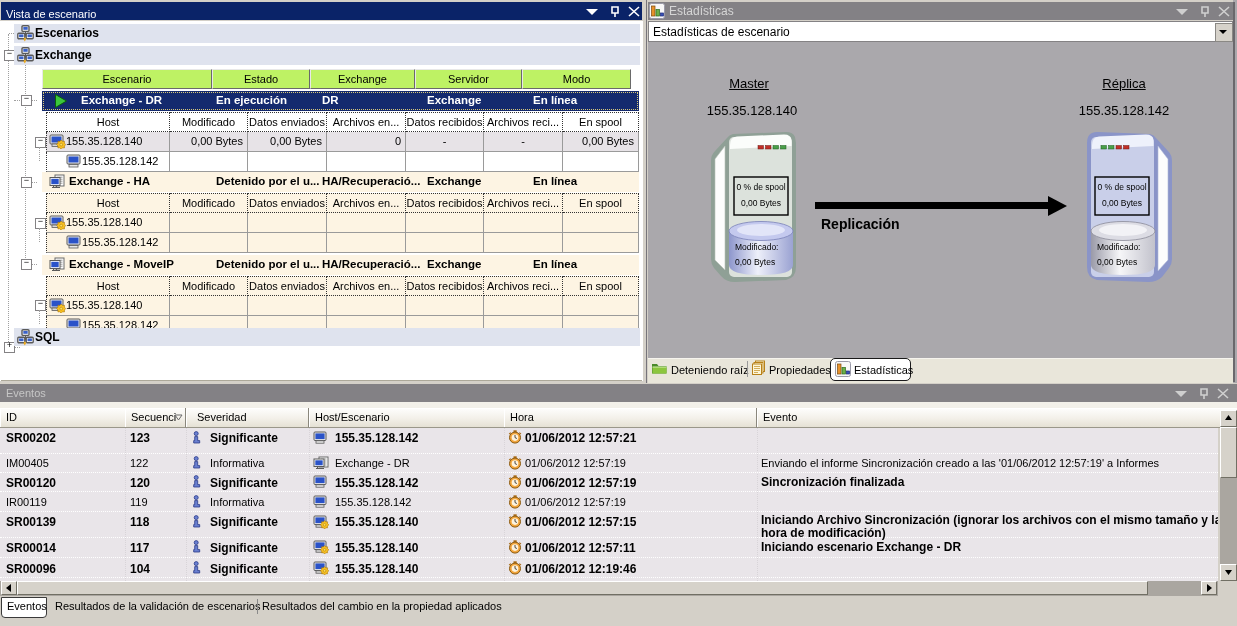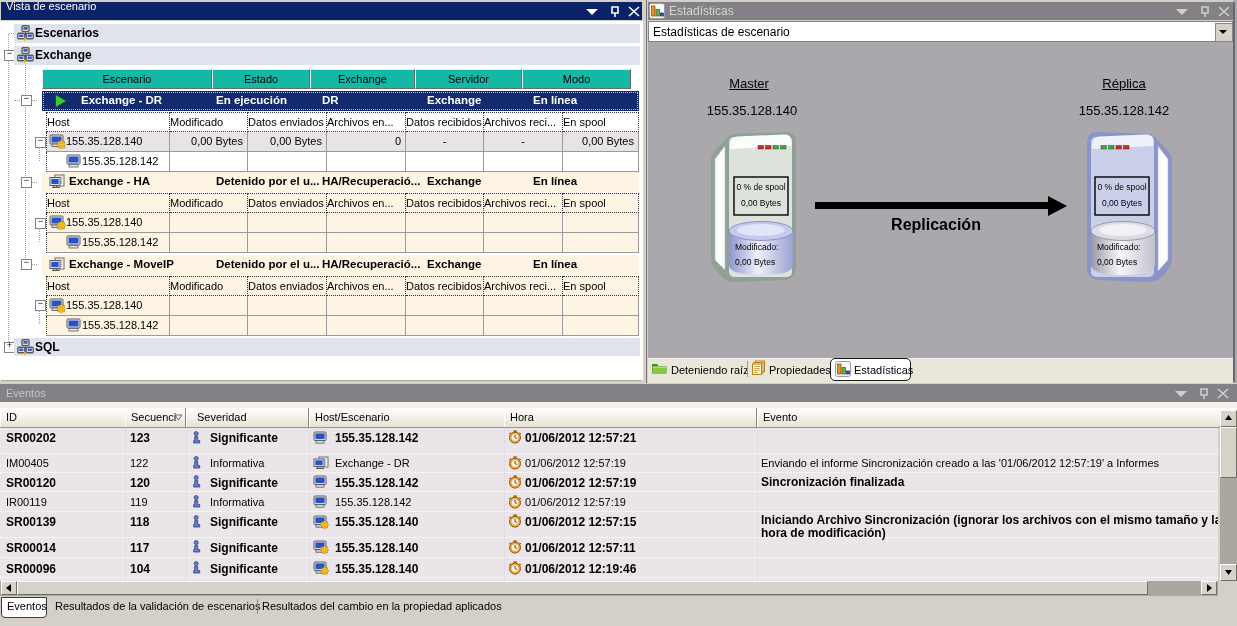--- a/index.html
+++ b/index.html
@@ -6,27 +6,27 @@
 body{width:1237px;height:626px;position:relative;background:#d4d0c8;font-family:"Liberation Sans",sans-serif;font-size:11px;color:#000;overflow:hidden}
 .abs{position:absolute}
 .b{font-weight:bold}
 .w{color:#fff}
 svg{display:block}
 .trow{position:absolute;left:14px;width:626px;height:19px;background:#dfe3ee}
 .ticon{position:absolute;left:3px;top:1px}
 .tlbl{position:absolute;left:21px;top:2px;font-weight:bold;font-size:12px}
 .ebox{position:absolute;width:9px;height:9px;background:#fff;border:1px solid #848284;font-size:9px;line-height:7px;text-align:center;font-family:"Liberation Mono",monospace}
 .mhdr{position:absolute;left:42px;top:69px;height:20px;display:flex}
-.mhdr div{background:#14b8a6;border-top:1px solid #e8e8e8;border-left:1px solid #e8e8e8;border-right:1px solid #6a6a6a;border-bottom:1px solid #6a6a6a;box-sizing:border-box;text-align:center;line-height:18px}
+.mhdr div{background:#bef264;border-top:1px solid #e8e8e8;border-left:1px solid #e8e8e8;border-right:1px solid #6a6a6a;border-bottom:1px solid #6a6a6a;box-sizing:border-box;text-align:center;line-height:18px}
 .scrow{position:absolute;left:42px;width:597px;height:20px}
 .scrow span{position:absolute;top:3px;font-weight:bold;font-size:11.5px}
 .sc1{left:39px}.sc1b{left:27px}.sc2{left:174px}.sc3{left:280px}.sc4{left:385px}.sc5{left:491px}
 .stbl{position:absolute;left:46px;width:593px;height:20px;display:flex}
 .stbl div{box-sizing:border-box;overflow:hidden}
-.shead div{border-top:1px dotted #333;border-bottom:1px dotted #333;border-right:1px dotted #333;line-height:19px;white-space:nowrap}
+.shead div{border-top:1px dotted #333;border-bottom:1px dotted #333;border-right:1px dotted #333;text-align:center;line-height:19px;white-space:nowrap}
 .shead div:first-child{border-left:1px dotted #333}
 .svals div{border-right:1px solid #9a9a9a;border-bottom:1px solid #9a9a9a;text-align:right;line-height:18px;padding-right:4px}
 .svals div:first-child{border-left:1px dotted #333}
 .hostrow{position:absolute;height:20px}
 .hlbl{position:absolute;left:20px;top:3px}.hlbl2{position:absolute;left:36px;top:3px}
 .c0{width:124px}.c1{width:78px}.c2{width:79px}.c3{width:79px}.c4{width:78px}.c5{width:79px}.c6{width:76px}
 .ehc{position:absolute;top:25px;height:20px;background:linear-gradient(#fefefd,#f3f0e9 55%,#e5e1d4);border-right:1px solid #8a877c;border-bottom:1px solid #9a978a;box-sizing:border-box;line-height:19px;padding-left:6px;box-shadow:inset 1px 1px 0 #fff}
 .erow{position:absolute;left:0;width:1218px;border-bottom:1px dotted #fff;box-sizing:border-box}
 .erow span{position:absolute;white-space:nowrap}
 .erow.b{font-size:12px}
@@ -36,21 +36,21 @@
 .ic{position:absolute}
 .vline{position:absolute;top:45px;height:153px;width:1px;border-left:1px dotted #d8d4d8}
 </style>
 </head>
 <body>
 
 <div class="abs" style="left:0;top:0;width:645px;height:381px;background:#fff">
 
   <div class="abs" style="left:0;top:0;width:643px;height:21px;background:#d4d0c8"></div>
   <div class="abs" style="left:1px;top:2px;width:641px;height:18px;background:#0a2368"></div>
-  <div class="abs w" style="left:6px;top:0;font-size:11px">Vista de escenario</div>
+  <div class="abs w" style="left:6px;top:8px;font-size:11px">Vista de escenario</div>
   <div class="abs" id="lt-icons" style="left:583px;top:2px;width:60px;height:18px">
     <svg width="60" height="18">
         <path d="M3 7 L15 7 L9 13 Z" fill="#fff"></path>
         <path d="M29 5 h6 v6 h-6 z M32 11 v4" stroke="#fff" stroke-width="1.6" fill="none"></path>
         <path d="M46 5 L56 14 M56 5 L46 14" stroke="#fff" stroke-width="1.6"></path>
       </svg>
   </div>
 
   <div class="abs" style="left:1px;top:21px;width:641px;height:359px;background:#fff;border-bottom:1px solid #aca899"></div>
   <div id="tree">
@@ -312,21 +312,21 @@
           <svg width="16" height="15">
             <rect x="1" y="1" width="13" height="9" rx="1" fill="#e8e8e8" stroke="#5a5a5a"></rect>
             <rect x="2.5" y="2.5" width="10" height="6" fill="#2a52c8"></rect>
             <rect x="3" y="10.5" width="9" height="2.5" fill="#e8e8e8" stroke="#5a5a5a" stroke-width=".8"></rect>
           </svg>
         </div>
       <div class="hlbl2">155.35.128.142</div>
     </div>
 
     <div class="ebox" style="left:4px;top:342px">+</div>
-    <div class="trow" style="top:338px;height:18px">
+    <div class="trow" style="top:328px;height:18px">
       <div class="ticon">
           <svg width="17" height="17" viewBox="0 0 17 17">
             <rect x="5" y="0.8" width="7" height="5.6" rx="1" fill="#fff" stroke="#5a5a5a" stroke-width="1.4"></rect>
             <rect x="6.3" y="2" width="4.4" height="2.8" fill="#3a62c8"></rect>
             <path d="M8.5 6.5v5" stroke="#5a5a5a"></path>
             <rect x="0.8" y="8.2" width="7" height="5.6" rx="1" fill="#fff" stroke="#5a5a5a" stroke-width="1.4"></rect>
             <rect x="2.1" y="9.4" width="4.4" height="2.8" fill="#3a62c8"></rect>
             <rect x="9.2" y="8.2" width="7" height="5.6" rx="1" fill="#fff" stroke="#5a5a5a" stroke-width="1.4"></rect>
             <rect x="10.5" y="9.4" width="4.4" height="2.8" fill="#3a62c8"></rect>
             <path d="M7.2 12.2l2.2 1.5-1.6 2.8-1.2-2z" fill="#e8a820"></path>
@@ -430,21 +430,21 @@
         <text x="24" y="134" font-size="8.5">0,00 Bytes</text>
       </svg>
     </div>
 
     <div class="abs" style="left:167px;top:202px;width:234px;height:7px;background:#000"></div>
     <div class="abs" style="left:400px;top:196px">
         <svg width="19" height="20">
           <path d="M0 0 L19 10 L0 20 Z" fill="#000"></path>
         </svg>
       </div>
-    <div class="abs b" style="left:173px;top:216px;width:230px;text-align:center;font-size:16px">Replicación</div>
+    <div class="abs b" style="left:173px;top:216px;width:230px;text-align:left;font-size:14px">Replicación</div>
 
     <div class="abs" style="left:0;top:358px;width:585px;height:24px;background:#e9e6da;border-top:1px solid #f6f4ee"></div>
     <div class="abs" style="left:3px;top:361px">
         <svg width="17" height="14">
           <path d="M1 3 L6 3 L7.5 5 L15.5 5 L15.5 12.5 L1 12.5 Z" fill="#4a8a2a"></path>
           <path d="M1.5 6 L15.5 6 L15.5 12.5 L1.5 12.5 Z" fill="#8cc63e"></path>
           <path d="M1.5 6 L15.5 6" stroke="#d8f0b0" stroke-width="1"></path>
         </svg>
       </div>
     <div class="abs" style="left:23px;top:364px;font-size:11px">Deteniendo raíz</div>
@@ -682,20 +682,21 @@
         <span class="ic" style="left:508px;top:2px">
             <svg width="14" height="14">
               <rect x="5.5" y="0.3" width="3.2" height="2" fill="#a86a14"></rect>
               <path d="M11.3 2.6 l1.6 1.5M2.8 2.6 l-1.6 1.5" stroke="#a86a14" stroke-width="1.3"></path>
               <circle cx="7" cy="7.6" r="5.5" fill="#f2a53c" stroke="#8a5a10" stroke-width="1"></circle>
               <circle cx="7" cy="7.6" r="3.3" fill="#fdf3dd"></circle>
               <path d="M7 5 L7 7.6 L8.9 8.5" stroke="#333" stroke-width="0.9" fill="none"></path>
             </svg>
           </span>
         <span class="etime" style="top:3px">01/06/2012 12:57:11</span>
+        <span class="emsg" style="top:3px">Iniciando escenario Exchange - DR</span>
       </div>
       <div class="erow b" style="top:175px;height:20px">
         <span class="eid" style="top:4px">SR00096</span>
           <span class="enum" style="top:4px">104</span>
         <span class="ic" style="left:192px;top:3px">
             <svg width="10" height="13">
               <circle cx="4.2" cy="2.6" r="2" fill="#6a7fd0" stroke="#2a3a88" stroke-width="0.8"></circle>
               <path d="M2.7 5.6 L5.7 5.6 L5.7 9.6 L7.7 9.6 L7.7 12 L1.7 12 L1.7 9.6 L2.7 9.6 Z" fill="#6a7fd0" stroke="#2a3a88" stroke-width="0.8"></path>
             </svg>
           </span>

